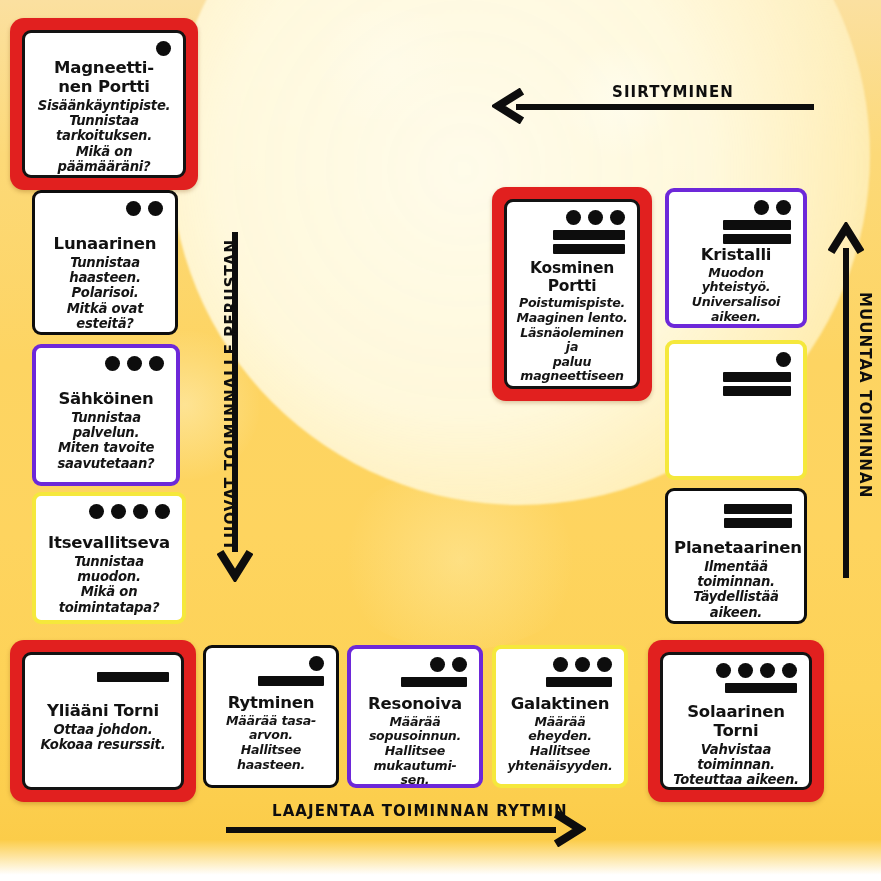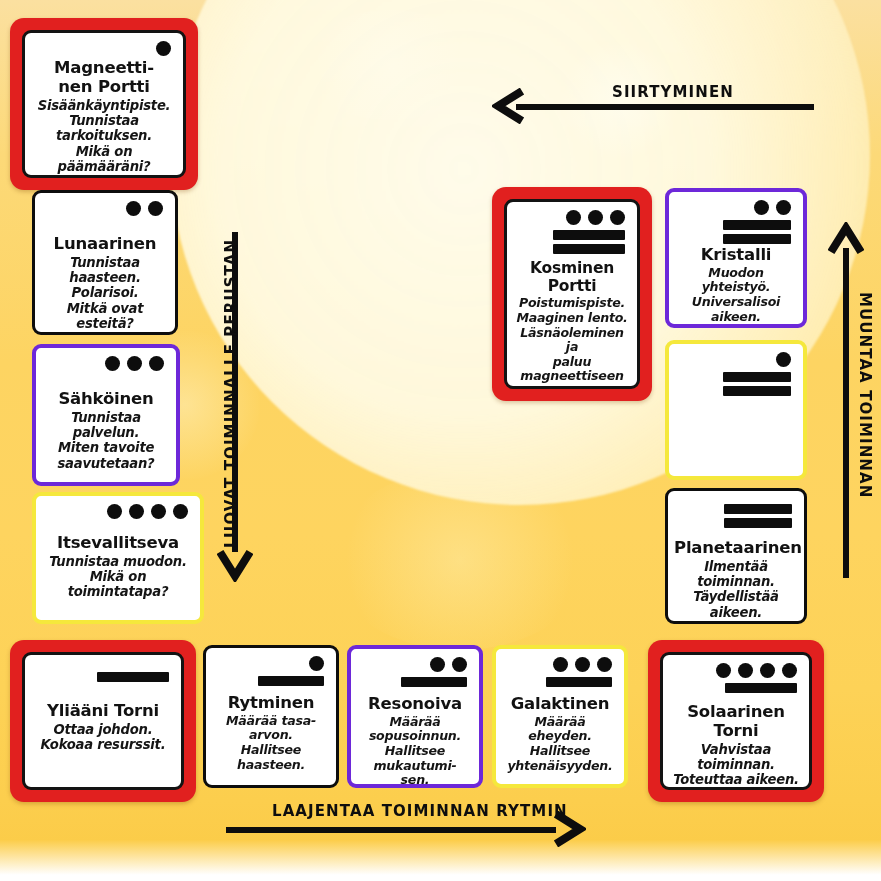--- a/index.html
+++ b/index.html
@@ -284,21 +284,21 @@
         <div class="card-title">Sähköinen</div>
         <div class="card-desc">
           <span>Tunnistaa palvelun.</span><br>
           <span>Miten tavoite</span><br>
           <span>saavutetaan?</span>
         </div>
       </div>
     </div>
   </div>
 
-  <div class="card-frame plain" style="left:32px; top:492px; width:172px; height:132px;">
+  <div class="card-frame plain" style="left:32px; top:492px; width:154px; height:132px;">
     <div class="card b-yellow">
       <div class="glyphs right">
         <div class="dots">
           <span class="dot"></span>
           <span class="dot"></span>
           <span class="dot"></span>
           <span class="dot"></span>
         </div>
       </div>
       <div class="card-body" style="top:38px;">

